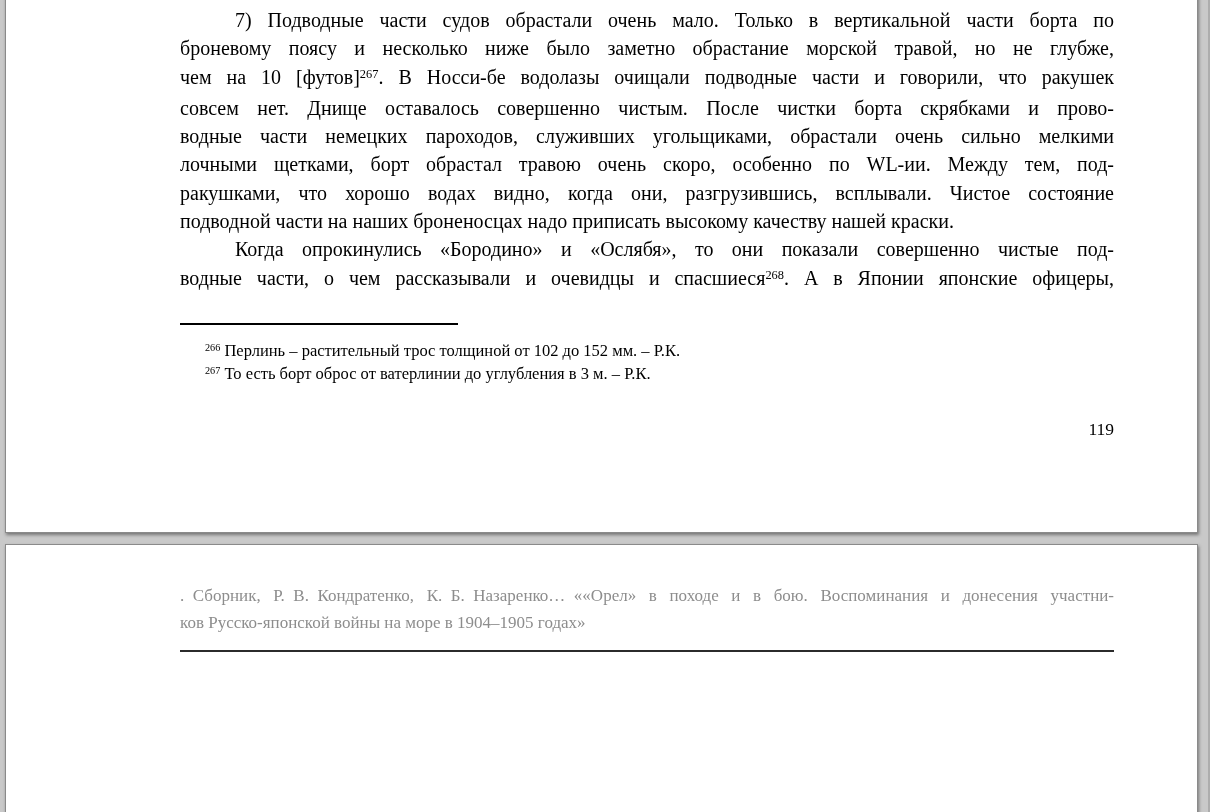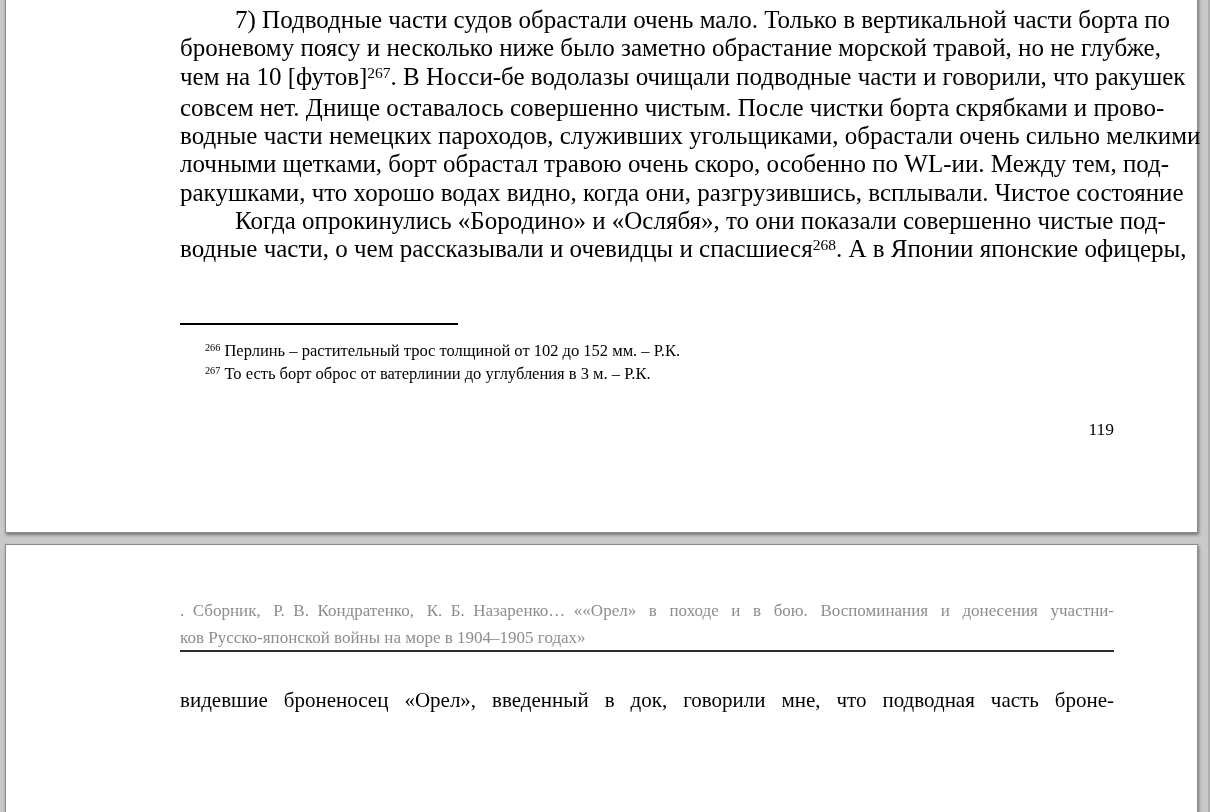--- a/index.html
+++ b/index.html
@@ -13,63 +13,63 @@
     background: #adadad;
   }
   .page {
     position: absolute; left: 5px; width: 1193px; background: #ffffff;
     border: 1px solid #8a8a8a; box-sizing: border-box;
     box-shadow: 1px 2px 3px rgba(40,40,40,0.5);
   }
   .page-1 { top: -62px; height: 595px; }
   .page-2 { top: 544px; height: 300px; }
   .abs { position: absolute; }
-  .body1 { top: 67px; left: 174px; width: 934px; font-size: 25px; line-height: 28.3px; }
+  .body1 { top: 67px; left: 174px; width: 934px; font-size: 20px; line-height: 28.3px; }
   .line { text-align: justify; text-align-last: justify; white-space: nowrap; }
   .line.left { text-align: left; text-align-last: left; }
   .line.indent { text-indent: 55px; }
   .fnsep { top: 384px; left: 174px; width: 278px; border-top: 2px solid #000; height: 0; }
   .fnotes { top: 401px; left: 174px; width: 934px; font-size: 16.5px; line-height: 21px; }
   .fnotes .line { padding-left: 25px; }
   .pagenum { top: 480px; left: 174px; width: 934px; text-align: right; font-size: 17.5px; }
-  .hdr { top: 53px; left: 174px; width: 934px; font-size: 17px; line-height: 26.5px; color: #8d8d8d; }
+  .hdr { top: 38px; left: 174px; width: 934px; font-size: 17px; line-height: 26.5px; color: #8d8d8d; }
   .hdrule { top: 105px; left: 174px; width: 934px; border-top: 2px solid #2b2b2b; height: 0; }
   .body2 { top: 140px; left: 174px; width: 934px; font-size: 21px; line-height: 30.6px; }
   .sup { font-size: 0.62em; position: relative; top: -0.45em; }
   .sub { font-size: 0.62em; position: relative; top: 0.18em; }
 </style>
 </head>
 <body>
 
 <div class="viewport">
 
   <div class="page page-1">
     <div class="abs body1">
         <div class="line indent">7) Подводные части судов обрастали очень мало. Только в вертикальной части борта по</div>
         <div class="line">броневому поясу и несколько ниже было заметно обрастание морской травой, но не глубже,</div>
         <div class="line">чем на 10 [футов]<span class="sup">267</span>. В Носси-бе водолазы очищали подводные части и говорили, что ракушек</div>
         <div class="line">совсем нет. Днище оставалось совершенно чистым. После чистки борта скрябками и прово-</div>
         <div class="line">водные части немецких пароходов, служивших угольщиками, обрастали очень сильно мелкими</div>
         <div class="line">лочными щетками, борт обрастал травою очень скоро, особенно по WL-ии. Между тем, под-</div>
         <div class="line">ракушками, что хорошо водах видно, когда они, разгрузившись, всплывали. Чистое состояние</div>
+        <div class="line left">подводной части на наших броненосцах надо приписать высокому качеству нашей краски.</div>
         <div class="line indent">Когда опрокинулись «Бородино» и «Ослябя», то они показали совершенно чистые под-</div>
         <div class="line">водные части, о чем рассказывали и очевидцы и спасшиеся<span class="sup">268</span>. А в Японии японские офицеры,</div>
       </div>
     <div class="abs fnsep"></div>
     <div class="abs fnotes">
         <div class="line left"><span class="sup">266</span> Перлинь – растительный трос толщиной от 102 до 152 мм. – Р.К.</div>
         <div class="line left"><span class="sup">267</span> То есть борт оброс от ватерлинии до углубления в 3 м. – Р.К.</div>
       </div>
     <div class="abs pagenum">119</div>
   </div>
 
   <div class="page page-2">
     <div class="abs hdr">
         <div class="line">. Сборник, Р. В. Кондратенко, К. Б. Назаренко… ««Орел» в походе и в бою. Воспоминания и донесения участни-</div>
         <div class="line left">ков Русско-японской войны на море в 1904–1905 годах»</div>
       </div>
     <div class="abs hdrule"></div>
     <div class="abs body2">
-        <div class="line">видевшие броненосец «Орел», введенный в док, говорили мне, что подводная часть броне-</div>
       </div>
   </div>
 
 </div>
 
 </body></html>

